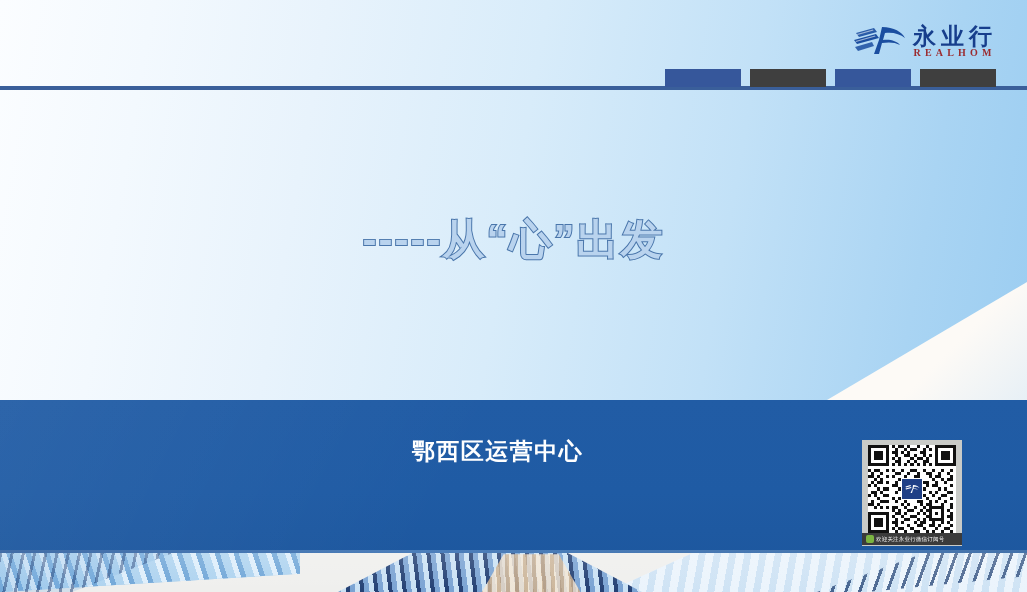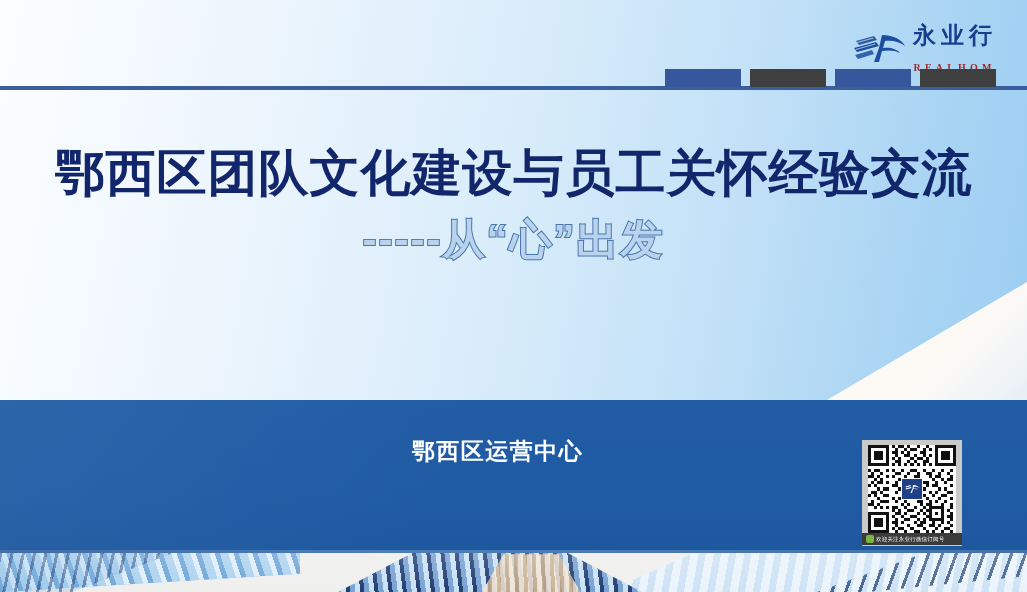--- a/index.html
+++ b/index.html
@@ -86,21 +86,21 @@
   }
   .logo-cn {
     font-size: 23px;
     font-weight: 700;
     color: #173e8c;
     letter-spacing: 5px;
     text-indent: 5px;
     font-family: "Liberation Serif", "DejaVu Serif", serif;
   }
   .logo-en {
-    margin-top: 16px;
+    margin-top: 0;
     font-size: 10px;
     font-weight: 700;
     color: #9b2b2f;
     letter-spacing: 4.2px;
     text-indent: 4.2px;
     font-family: "Liberation Serif", "DejaVu Serif", serif;
   }
 
   
   .block-row {
@@ -359,21 +359,20 @@
     </span>
   </div>
 
   <div class="block-row">
     <span class="block" style="background:#36579b"></span>
     <span class="block" style="background:#3f3f3f"></span>
     <span class="block" style="background:#36579b"></span>
     <span class="block" style="background:#3f3f3f"></span>
   </div>
 
-  <div class="title">鄂西区团队文化建设与员工关怀经验交流</div>
 
   <div class="subtitle">-----从“心”出发</div>
 
   <div class="banner">
     <div class="banner-sheen"></div>
     <div class="banner-label">鄂西区运营中心</div>
   </div>
 
   <div class="qr-card">
     <svg class="qr-matrix" viewBox="0 0 29 29" shape-rendering="crispEdges">

